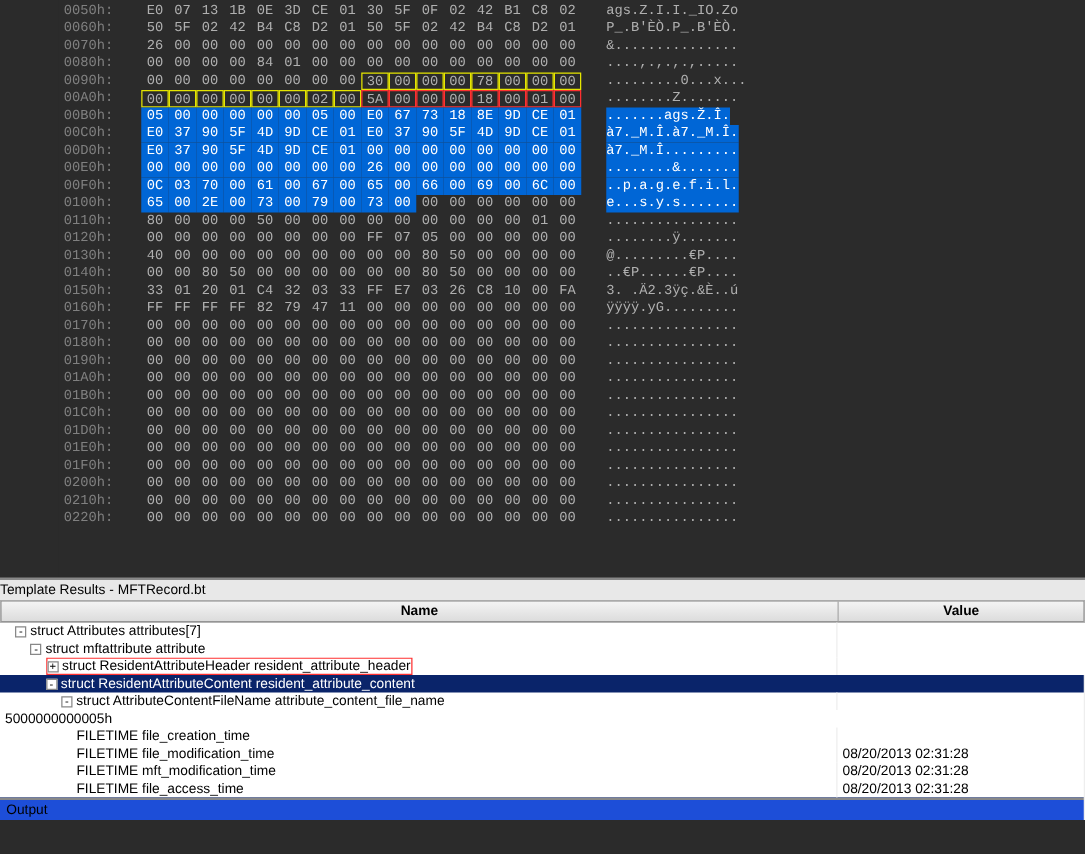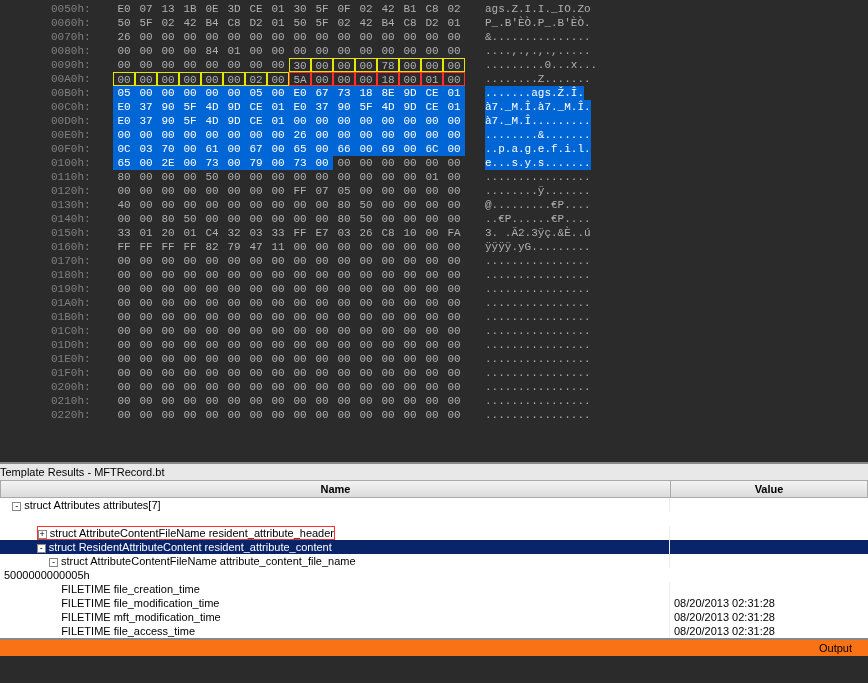--- a/index.html
+++ b/index.html
@@ -16,24 +16,24 @@
 .divider { height:2px; background:#888; }
 .tr-title { background:#e8e8e8; color:#000; padding:2px 0; font-family:Tahoma,sans-serif; font-size:11px; }
 .tr-header { display:flex; background:linear-gradient(#f4f4f4,#dcdcdc); border:1px solid #aaa; }
 .th-name { flex:0 0 670px; text-align:center; font-weight:bold; border-right:1px solid #aaa; padding:2px; font-family:Tahoma,sans-serif; font-size:11px; color:#000; }
 .th-val { flex:1; text-align:center; font-weight:bold; padding:2px; font-family:Tahoma,sans-serif; font-size:11px; color:#000; }
 .tree { background:#fff; color:#000; font-family:Tahoma,sans-serif; font-size:11px; }
 .tree-row { display:flex; height:14px; line-height:14px; }
 .tn { flex:0 0 670px; white-space:pre; overflow:hidden; border-right:1px solid #eee; }
 .tv { flex:1; padding-left:4px; }
 .exp { display:inline-block; width:9px; height:9px; border:1px solid #888; text-align:center; line-height:7px; font-size:9px; margin-right:3px; color:#000; background:#fff; }
-.tree-row.sel { background:#0a246a; color:#fff; }
+.tree-row.sel { background:#0a246a; color:#fff;flex-direction:column; }
 .hl-yellow { background:#ffff80; border:1px solid #e6c000; }
 .hl-red { border:1px solid #ff3030; }
-.output-bar { background:#f97316; color:#000; padding:2px 16px; font-family:Tahoma,sans-serif; font-size:11px; border-top:2px solid #888;text-align:right; }
+.output-bar { background:#1d4ed8; color:#000; padding:2px 5px; font-family:Tahoma,sans-serif; font-size:11px; border-top:2px solid #888; }
 </style>
 </head>
 <body>
 
 <div class="hex-view" id="hexview">
     <div class="hex-row"><span class="addr">0050h:</span><span class="hbytes"><span class="hb">E0</span><span class="hb">07</span><span class="hb">13</span><span class="hb">1B</span><span class="hb">0E</span><span class="hb">3D</span><span class="hb">CE</span><span class="hb">01</span><span class="hb">30</span><span class="hb">5F</span><span class="hb">0F</span><span class="hb">02</span><span class="hb">42</span><span class="hb">B1</span><span class="hb">C8</span><span class="hb">02</span></span><span class="ascii">ags.Z.I.I._IO.Zo</span></div>
     <div class="hex-row"><span class="addr">0060h:</span><span class="hbytes"><span class="hb">50</span><span class="hb">5F</span><span class="hb">02</span><span class="hb">42</span><span class="hb">B4</span><span class="hb">C8</span><span class="hb">D2</span><span class="hb">01</span><span class="hb">50</span><span class="hb">5F</span><span class="hb">02</span><span class="hb">42</span><span class="hb">B4</span><span class="hb">C8</span><span class="hb">D2</span><span class="hb">01</span></span><span class="ascii">P_.B'ÈÒ.P_.B'ÈÒ.</span></div>
     <div class="hex-row"><span class="addr">0070h:</span><span class="hbytes"><span class="hb">26</span><span class="hb">00</span><span class="hb">00</span><span class="hb">00</span><span class="hb">00</span><span class="hb">00</span><span class="hb">00</span><span class="hb">00</span><span class="hb">00</span><span class="hb">00</span><span class="hb">00</span><span class="hb">00</span><span class="hb">00</span><span class="hb">00</span><span class="hb">00</span><span class="hb">00</span></span><span class="ascii">&amp;...............</span></div>
     <div class="hex-row"><span class="addr">0080h:</span><span class="hbytes"><span class="hb">00</span><span class="hb">00</span><span class="hb">00</span><span class="hb">00</span><span class="hb">84</span><span class="hb">01</span><span class="hb">00</span><span class="hb">00</span><span class="hb">00</span><span class="hb">00</span><span class="hb">00</span><span class="hb">00</span><span class="hb">00</span><span class="hb">00</span><span class="hb">00</span><span class="hb">00</span></span><span class="ascii">....,.,.,.,.....</span></div>
     <div class="hex-row"><span class="addr">0090h:</span><span class="hbytes"><span class="hb">00</span><span class="hb">00</span><span class="hb">00</span><span class="hb">00</span><span class="hb">00</span><span class="hb">00</span><span class="hb">00</span><span class="hb">00</span><span class="hb box-yellow">30</span><span class="hb box-yellow">00</span><span class="hb box-yellow">00</span><span class="hb box-yellow">00</span><span class="hb box-yellow">78</span><span class="hb box-yellow">00</span><span class="hb box-yellow">00</span><span class="hb box-yellow">00</span></span><span class="ascii">.........0...x...</span></div>
@@ -68,24 +68,25 @@
 <div class="tr-header">
   <div class="th-name">Name</div>
   <div class="th-val">Value</div>
 </div>
 <div class="tree" id="tree">
     <div class="tree-row">
       <div class="tn">    <span><span class="exp">-</span><span>struct Attributes attributes[7]</span></span></div>
       <div class="tv"></div>
     </div>
     <div class="tree-row">
+      <div class="tn">        <span><span class="exp">-</span><span>struct mftattribute attribute</span></span></div>
       <div class="tv"></div>
     </div>
     <div class="tree-row">
-      <div class="tn">            <span class="hl-red"><span class="exp">+</span><span>struct AttributeContentFileName resident_attribute_header</span></span></div>
+      <div class="tn">            <span class="hl-red"><span class="exp">+</span><span>struct ResidentAttributeHeader resident_attribute_header</span></span></div>
       <div class="tv"></div>
     </div>
     <div class="tree-row sel">
       <div class="tn">            <span><span class="exp">-</span><span>struct ResidentAttributeContent resident_attribute_content</span></span></div>
       <div class="tv"></div>
     </div>
     <div class="tree-row">
       <div class="tn">                <span><span class="exp">-</span><span>struct AttributeContentFileName attribute_content_file_name</span></span></div>
       <div class="tv"></div>
     </div>

